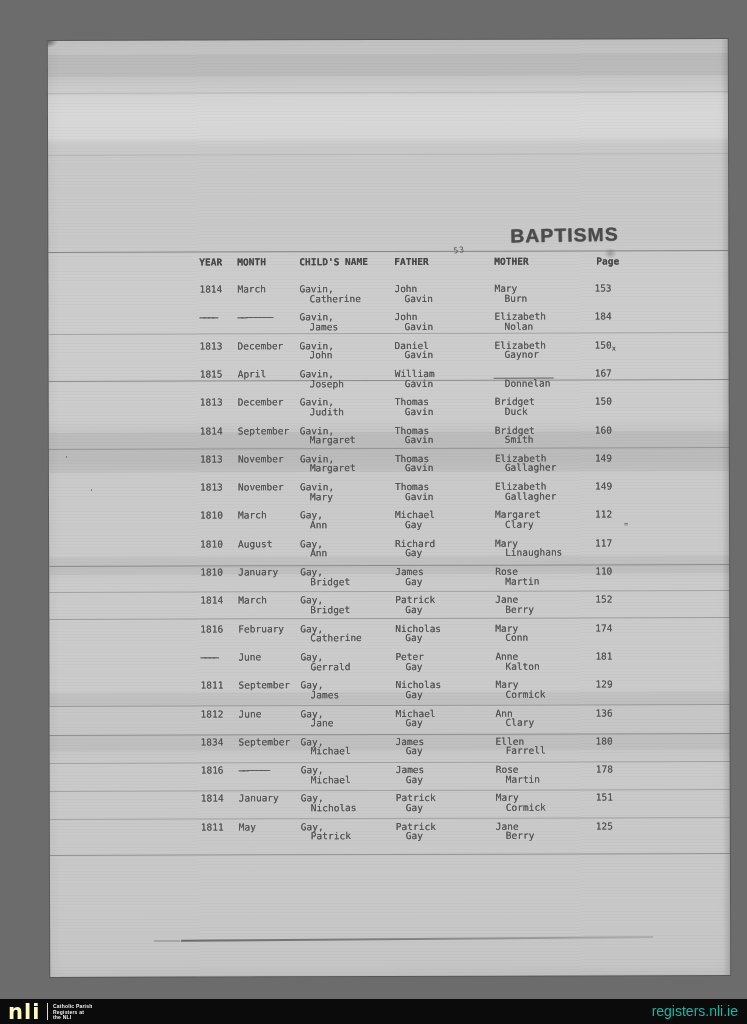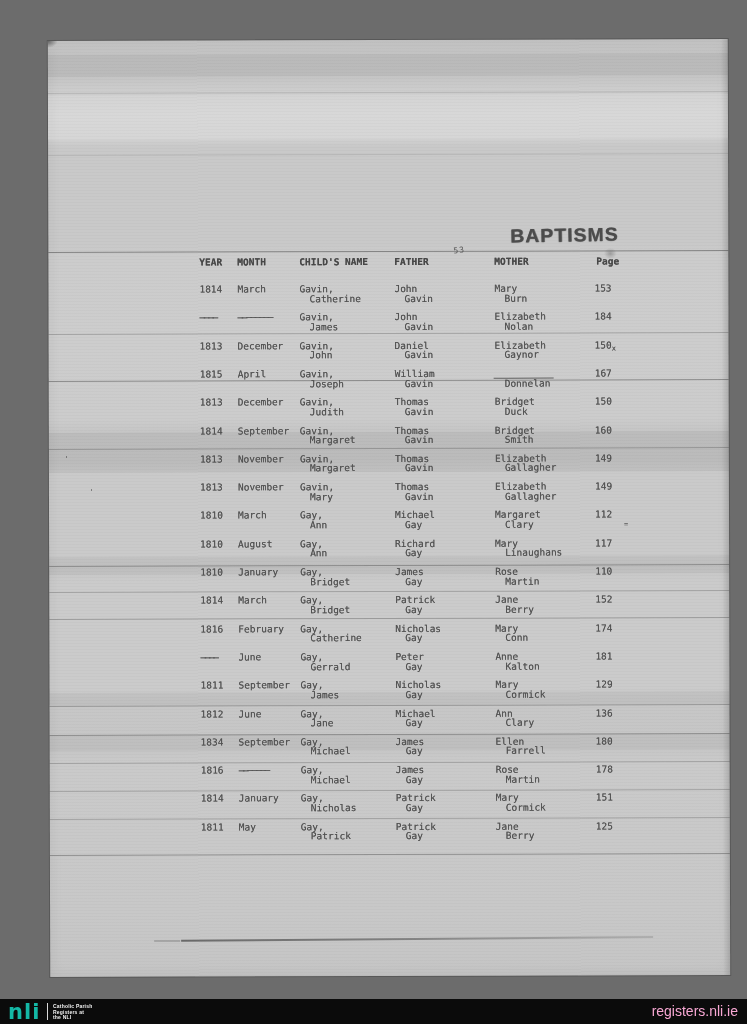--- a/index.html
+++ b/index.html
@@ -76,31 +76,31 @@
     background:linear-gradient(to right, rgba(45,45,45,0.6), rgba(45,45,45,0.45) 45%, rgba(60,60,60,0.18));
     transform:rotate(-0.3deg);}
   .bottom-tick{position:absolute;left:104px;top:900px;width:26px;height:1px;background:rgba(60,60,60,0.45);}
   
   .footer{
     position:absolute;left:0;bottom:0;width:747px;height:25px;background:#0b0b0b;
     font-family:"Liberation Sans", sans-serif;
   }
   .nli-logo{
     position:absolute;left:8px;top:0;height:25px;line-height:26px;
-    color:#14b8a6;font-weight:bold;font-size:21px;letter-spacing:1px;
+    color:#fef9c3;font-weight:bold;font-size:21px;letter-spacing:1px;
     font-family:"DejaVu Sans", sans-serif;
   }
   .footer-sep{position:absolute;left:47px;top:4px;width:1px;height:17px;background:rgba(255,255,255,0.85);}
   .footer-caption{
     position:absolute;left:53px;top:5px;color:#f2f2f2;font-weight:bold;
     font-size:5px;line-height:5.6px;letter-spacing:0.2px;
   }
   .footer-site{
     position:absolute;right:9px;top:0;height:25px;line-height:25px;
-    color:#f9a8d4;font-size:14px;
+    color:#14b8a6;font-size:14px;
   }
 </style>
 </head>
 <body>
 
 <div class="paper">
   <div class="corner-smudge"></div>
 
   <div id="artifacts">
       <div class="hline" style="top: 52px; opacity: 0.16;"></div>

